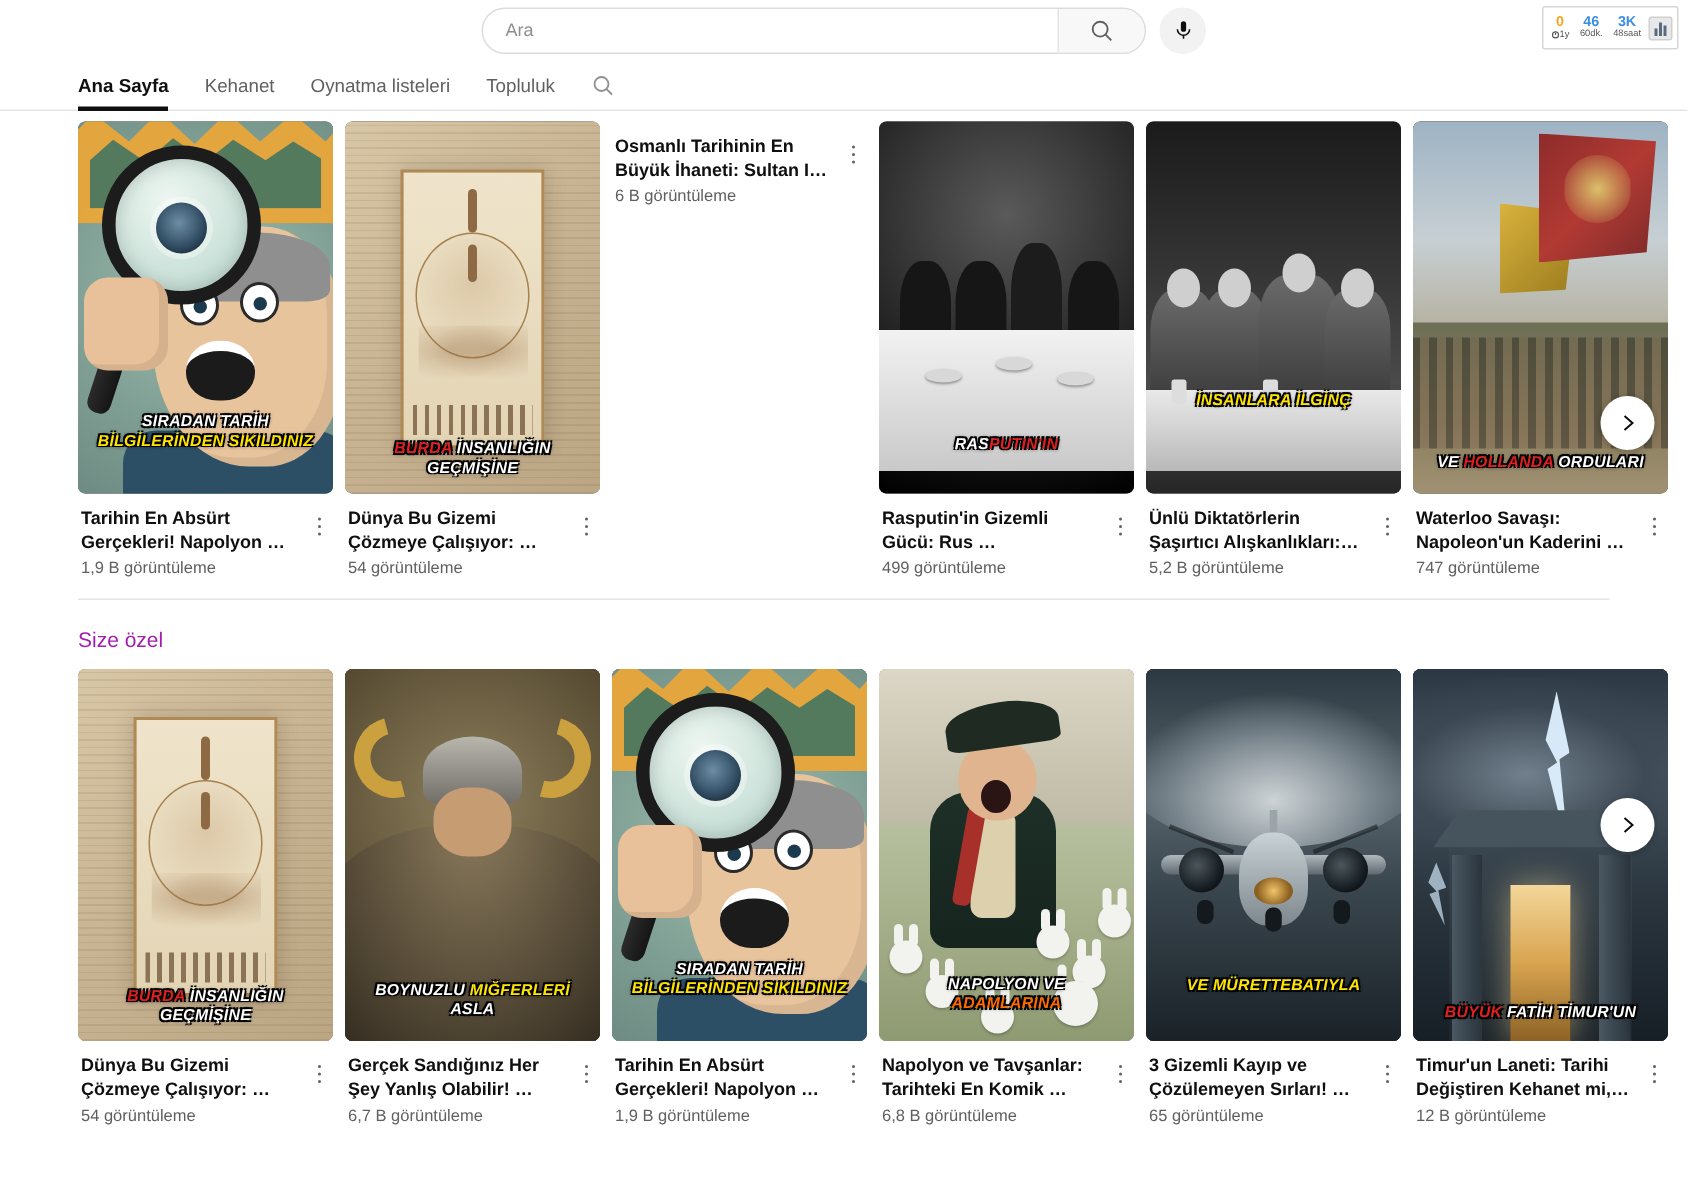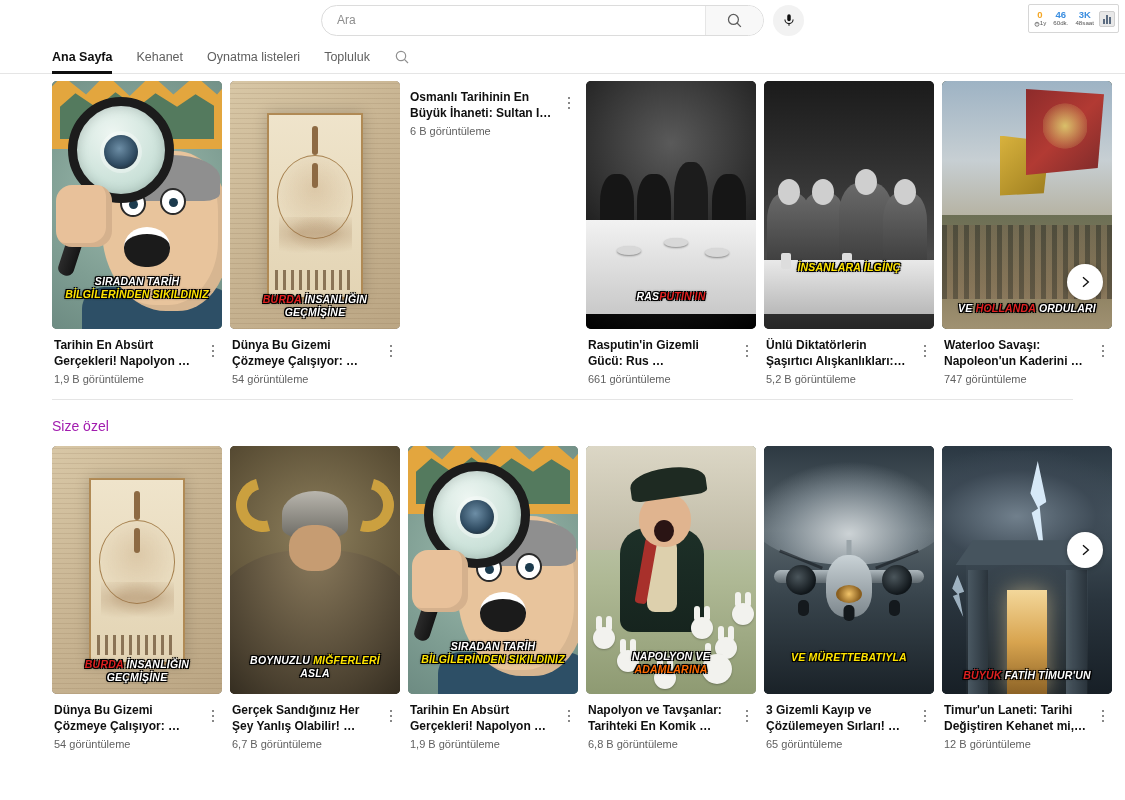--- a/index.html
+++ b/index.html
@@ -759,21 +759,21 @@
       <div class="meta">
         <div class="meta-row">
           <div class="vid-title">Rasputin'in Gizemli
 Gücü: Rus …</div>
           <div class="kebab">
               <i></i>
               <i></i>
               <i></i>
             </div>
         </div>
-        <div class="views">661 görüntüleme</div>
+        <div class="views">499 görüntüleme</div>
       </div>
     </div>
 
     <div class="card">
       <div class="thumb">
         <div class="thumb-img art-dict">
           <div class="bg"></div>
           <div class="row2">
             <div class="man m1">
                 <span class="face"></span>

